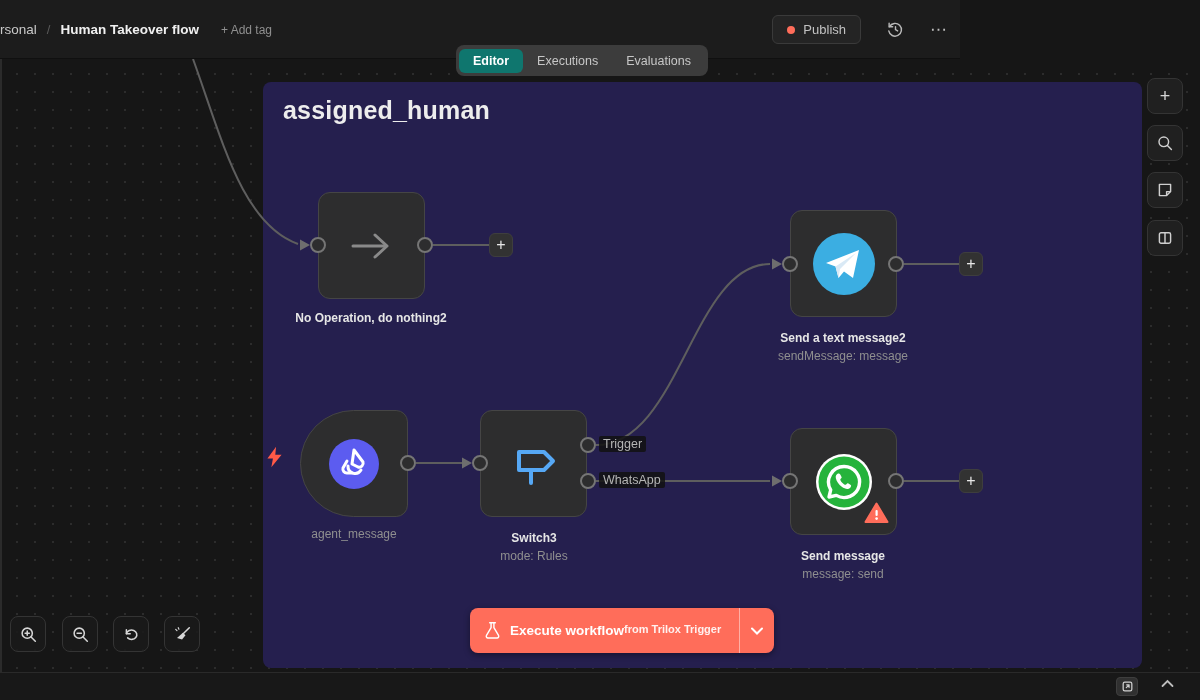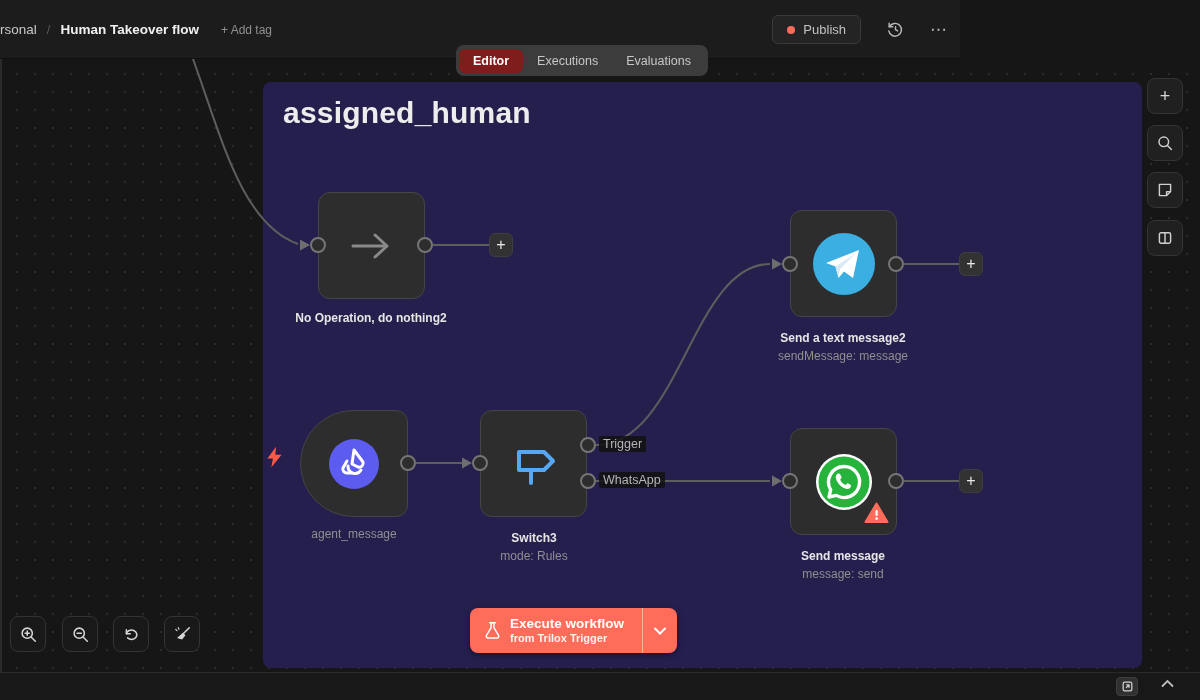--- a/index.html
+++ b/index.html
@@ -19,32 +19,32 @@
     border:1px solid #3a3a3a; border-radius:6px; padding:6px 14px; cursor:pointer; }
   .publish-dot { width:8px; height:8px; border-radius:50%; background:#ff6d5a; }
   .publish-label { font-size:13px; color:#c2c2c2; }
   .iconbtn { background:none; border:none; color:#b9b9b9; cursor:pointer; display:flex; align-items:center; }
   .ellipsis { font-size:17px; color:#bdbdbd; letter-spacing:1px; }
 
   
   .tabs { position:absolute; left:456px; top:45px; height:31px; background:#3c3c3c;
     border-radius:8px; display:flex; align-items:center; padding:3px; z-index:30; }
   .tab { font-size:12.5px; color:#c7c7c7; padding:5px 14px; border-radius:6px; cursor:pointer; white-space:nowrap; }
-  .tab.active { background:#7f1d1d; color:#ffffff; font-weight:700; }
+  .tab.active { background:#0f766e; color:#ffffff; font-weight:700; }
 
   
   .canvas { position:absolute; left:0; top:59px; width:1200px; height:613px;
     background:#161616;
     background-image:radial-gradient(#2c2c2c 1px, transparent 1.4px);
     background-size:18px 18px; background-position:8px 6px; overflow:hidden; }
   .left-edge { position:absolute; left:0; top:0; width:2px; height:613px; background:#2b2b2b; }
 
   .sticky { position:absolute; left:263px; top:23px; width:879px; height:586px;
     background:#251f4e; border-radius:8px; z-index:1; }
-  .sticky-title { font-size:30px; font-weight:700; color:#ededed; padding:14px 20px; letter-spacing:.2px; }
+  .sticky-title { font-size:25px; font-weight:700; color:#ededed; padding:14px 20px; letter-spacing:.2px; }
 
   svg.edges { position:absolute; left:0; top:0; z-index:2; pointer-events:none; }
   .edge { stroke:#5e5e5e; stroke-width:2; fill:none; }
   .arrow { fill:#6e6e6e; }
 
   
   .node { position:absolute; width:107px; height:107px; background:#2d2d2e;
     border:1px solid #454545; border-radius:12px; z-index:3; cursor:pointer;
     display:flex; align-items:center; justify-content:center; }
   .node.trigger-shape { border-radius:54px 12px 12px 54px; width:108px; }
@@ -57,21 +57,21 @@
   .node-label .sub { font-size:12px; color:#8f8f8f; }
   .port-label { position:absolute; z-index:3; background:rgba(18,18,18,.85); color:#b5b5b5;
     font-size:12.5px; padding:1px 4px; border-radius:2px; }
   .warn-badge { position:absolute; right:7px; bottom:6px; z-index:5; }
   .bolt { position:absolute; z-index:3; }
 
   
   .exec { position:absolute; left:470px; top:549px; height:45px; display:flex; z-index:6;
     border-radius:8px; overflow:hidden; box-shadow:0 2px 6px rgba(0,0,0,.4); }
   .exec-main { background:#ff6d5a; display:flex; align-items:center; gap:9px; padding:0 18px 0 14px; cursor:pointer; }
-  .exec-text { display:flex; flex-direction:column; align-items:flex-start; }
+  .exec-text { display:flex; flex-direction:row; align-items:flex-start; }
   .exec-label { font-size:13.5px; font-weight:700; color:#fff; line-height:16px; }
   .exec-sub { font-size:11px; font-weight:600; color:rgba(255,255,255,.9); line-height:13px; }
   .exec-caret { background:#ff6d5a; border-left:1px solid rgba(255,255,255,.45);
     width:35px; display:flex; align-items:center; justify-content:center; cursor:pointer; }
 
   
   .sq-btn { position:absolute; width:36px; height:36px; border-radius:8px; background:rgba(26,26,26,.85);
     border:1px solid #343434; display:flex; align-items:center; justify-content:center;
     color:#d6d6d6; cursor:pointer; z-index:6; }
   .right-rail .sq-btn { background:#202020; }

